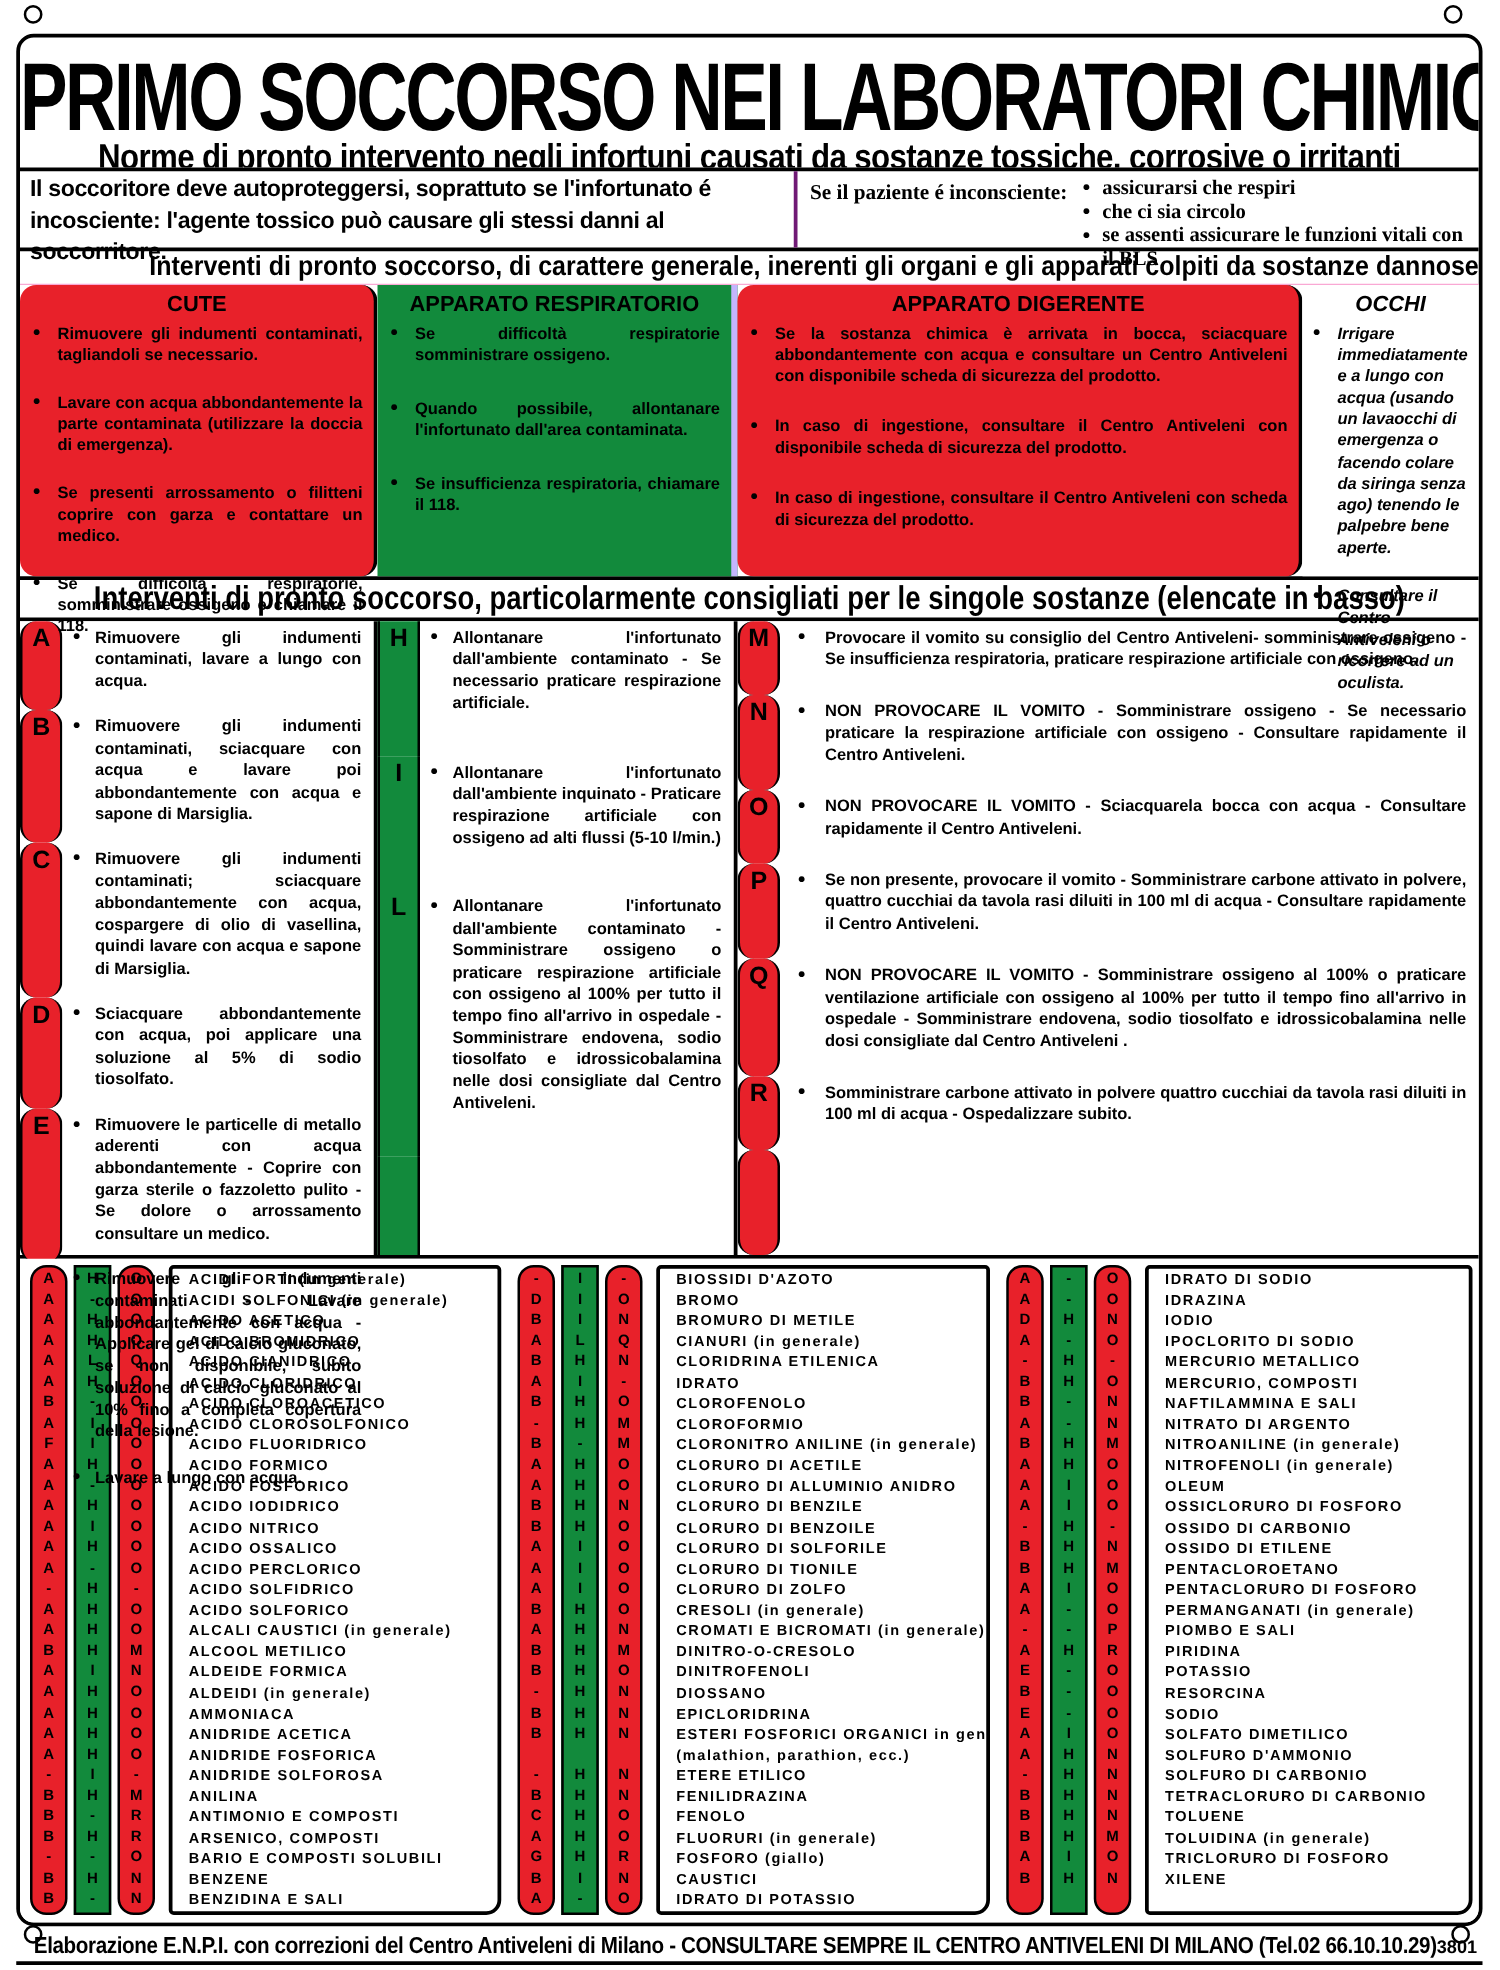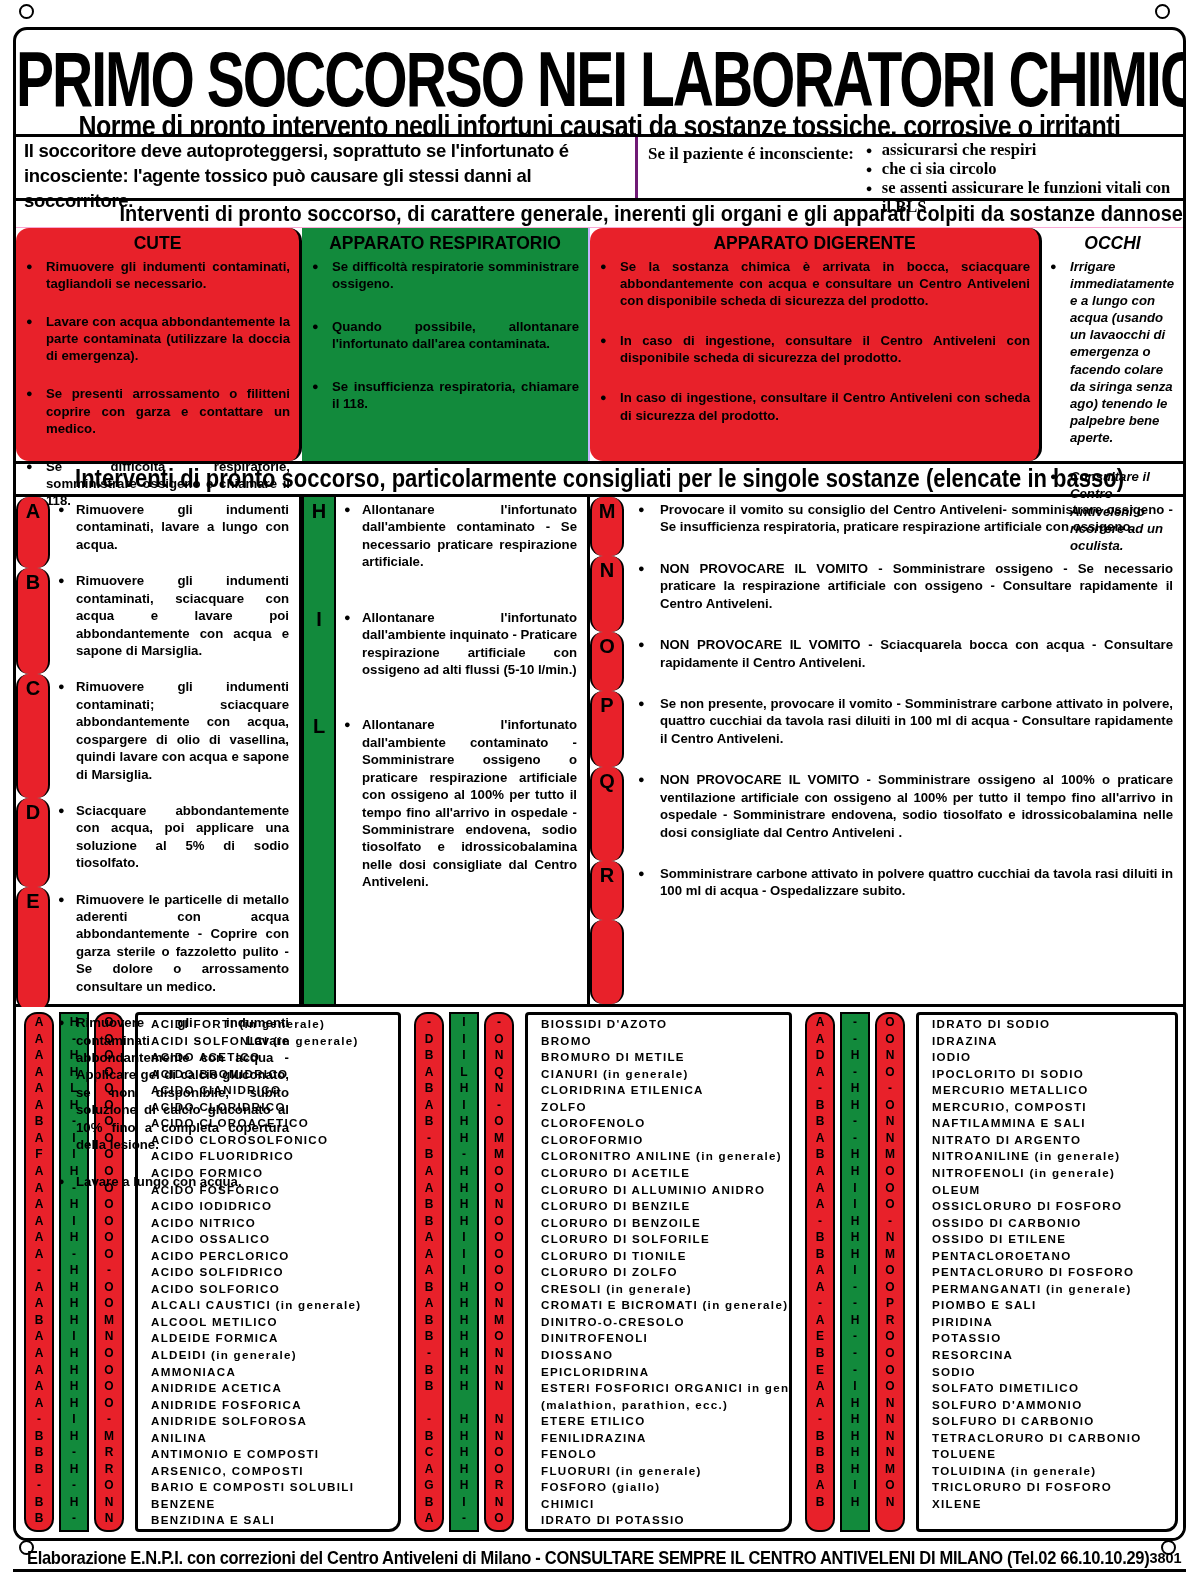--- a/index.html
+++ b/index.html
@@ -16,21 +16,21 @@
   .intro-right{flex:1;display:flex;padding:3px 4px 0 10px;font-weight:bold;font-family:Liberation Serif, serif;}
   .intro-label{white-space:nowrap;font-size:17px;padding-top:4px;}
   .intro-bullets{margin:0;padding:0 0 0 12px;list-style:none;font-size:16.5px;}
   .intro-bullets li{line-height:19px;position:relative;padding-left:16px;}
   .intro-bullets li::before{content:"\25CF";position:absolute;left:0;top:1px;font-size:11px;}
   .sec-bar1{height:28px;border-bottom:1px solid #f9a8d4;box-sizing:border-box;text-align:right;font-weight:bold;font-size:20px;line-height:24px;transform-origin:center top;}
   .sec-bar1 span{display:inline-block;transform:scaleY(1.1);}
   .sec-cols{height:236px;border-bottom:3px solid #000;box-sizing:border-box;display:flex;}
   .panel{box-sizing:border-box;padding:3px 9px;}
   .p-cute{width:286px;border-right:3px solid #000;}
-  .p-resp{width:288px;border-right:2px solid #c4b5fd;}
+  .p-resp{width:288px;border-right:5px solid #c4b5fd;}
   .p-dig{width:452px;border-right:3px solid #000;}
   .p-occhi{flex:1;background:#fff;padding:3px 7px;font-style:italic;}
   .bg-red{background:#e8212a;border-radius:13px;}
   .bg-green{background:#128a3c;}
   .p-title{text-align:center;font-weight:bold;font-size:17.5px;margin:2px 0 4px;}
   .p-item{position:relative;padding-left:21px;font-weight:bold;font-size:13.2px;line-height:1.3;text-align:justify;}
   .p-item::before{content:"\25CF";position:absolute;left:1px;top:1px;font-size:11px;}
   .p-cute .p-item{margin-bottom:21px;}
   .p-resp .p-item{margin-bottom:26px;}
   .p-dig .p-item{margin-bottom:23px;}
@@ -488,21 +488,21 @@
             <div class="code">N</div>
             <div class="code">O</div>
           </div>
         <div class="ncol">
 
         <div class="name">BIOSSIDI D'AZOTO</div>
             <div class="name">BROMO</div>
             <div class="name">BROMURO DI METILE</div>
             <div class="name">CIANURI (in generale)</div>
             <div class="name">CLORIDRINA ETILENICA</div>
-            <div class="name">ZOLFO</div>
+            <div class="name">IDRATO</div>
             <div class="name">CLOROFENOLO</div>
             <div class="name">CLOROFORMIO</div>
             <div class="name">CLORONITRO ANILINE (in generale)</div>
             <div class="name">CLORURO DI ACETILE</div>
             <div class="name">CLORURO DI ALLUMINIO ANIDRO</div>
             <div class="name">CLORURO DI BENZILE</div>
             <div class="name">CLORURO DI BENZOILE</div>
             <div class="name">CLORURO DI SOLFORILE</div>
             <div class="name">CLORURO DI TIONILE</div>
             <div class="name">CLORURO DI ZOLFO</div>
@@ -512,21 +512,21 @@
             <div class="name">DINITROFENOLI</div>
             <div class="name">DIOSSANO</div>
             <div class="name">EPICLORIDRINA</div>
             <div class="name">ESTERI FOSFORICI ORGANICI in generale</div>
             <div class="name">(malathion, parathion, ecc.)</div>
             <div class="name">ETERE ETILICO</div>
             <div class="name">FENILIDRAZINA</div>
             <div class="name">FENOLO</div>
             <div class="name">FLUORURI (in generale)</div>
             <div class="name">FOSFORO (giallo)</div>
-            <div class="name">CHIMICI</div>
+            <div class="name">CAUSTICI</div>
             <div class="name">IDRATO DI POTASSIO</div>
           </div>
       </div>
       <div class="tgroup tg3">
         <div class="ccol bg-red">
 
         <div class="code">A</div>
             <div class="code">A</div>
             <div class="code">D</div>
             <div class="code">A</div>

